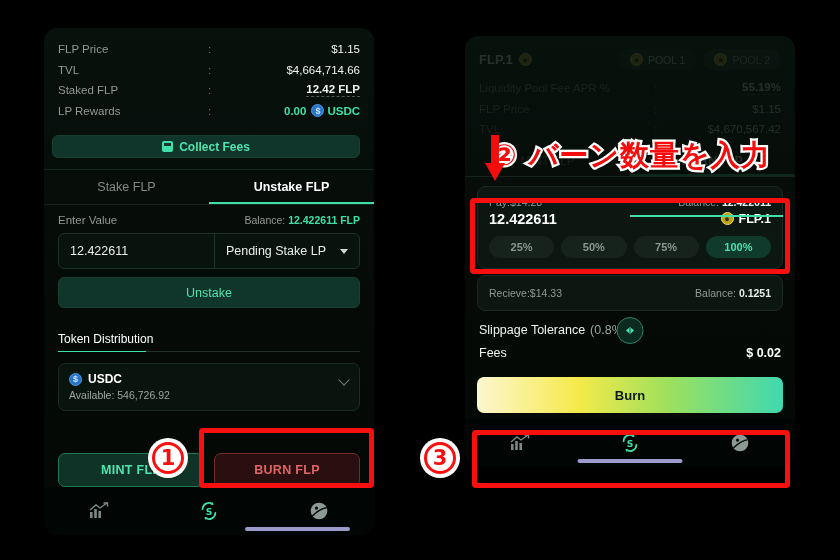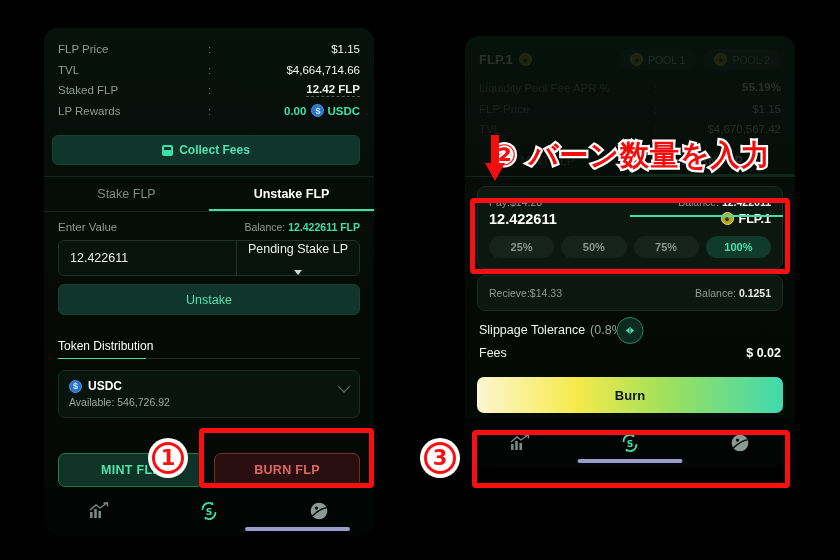--- a/index.html
+++ b/index.html
@@ -29,21 +29,21 @@
   .stat-row { display: flex; align-items: center; font-size: 11.5px;
               height: 20.5px; }
   .stat-label { color: #8e9a93; flex: 0 0 auto; width: 150px; }
   .stat-colon { color: #6e7a74; width: 20px; }
   .stat-value { margin-left: auto; color: #eef5f1; font-weight: 700; font-size: 11.5px; }
   .stat-value.plain { font-weight: 400; }
   .stat-value.teal { color: #3fe0a8; }
   .dashed-under { border-bottom: 1px dashed #4a5a52; padding-bottom: 1px; }
 
   .collect-fees {
-    margin: 8px 14px 0 8px; height: 30px; border-radius: 6px;
+    margin: 8px 14px 0 8px; height: 23px; border-radius: 6px;
     background: #10352a; color: #4fe3ad; font-size: 12px; font-weight: 600;
     display: flex; align-items: center; justify-content: center; gap: 6px;
     border: 1px solid #17402f;
   }
   .ico-fees {
     width: 11px; height: 11px; background: #3fe0a8; border-radius: 2px;
     position: relative;
   }
   .ico-fees::after { content:""; position:absolute; left:2px; top:2px;
       width:7px; height:3px; background:#10352a; }
@@ -64,21 +64,21 @@
   .bal-right b { color: #3fe0a8; font-weight: 700; }
 
   .input-box {
     margin: 7px 14px 0 14px; height: 36px; border: 1px solid #1d3329;
     border-radius: 6px; display: flex; align-items: center;
     background: #08130e;
   }
   .input-val { flex: 1; padding-left: 11px; font-size: 12.5px; color: #e7efea; }
   .input-sep { width: 1px; height: 100%; background: #1d3329; }
   .input-sel { display: flex; align-items: center; gap: 14px; padding: 0 11px;
-               font-size: 12.5px; color: #e7efea; flex-direction: column; }
+               font-size: 12.5px; color: #e7efea; }
   .caret { width: 0; height: 0; border-left: 4px solid transparent;
            border-right: 4px solid transparent; border-top: 5px solid #cfdad4; }
 
   .unstake-btn {
     margin: 8px 14px 0 14px; height: 31px; border-radius: 6px;
     background: #10352a; border: 1px solid #17402f;
     display: flex; align-items: center; justify-content: center;
     font-size: 12.5px; color: #4fe3ad;
   }
 

